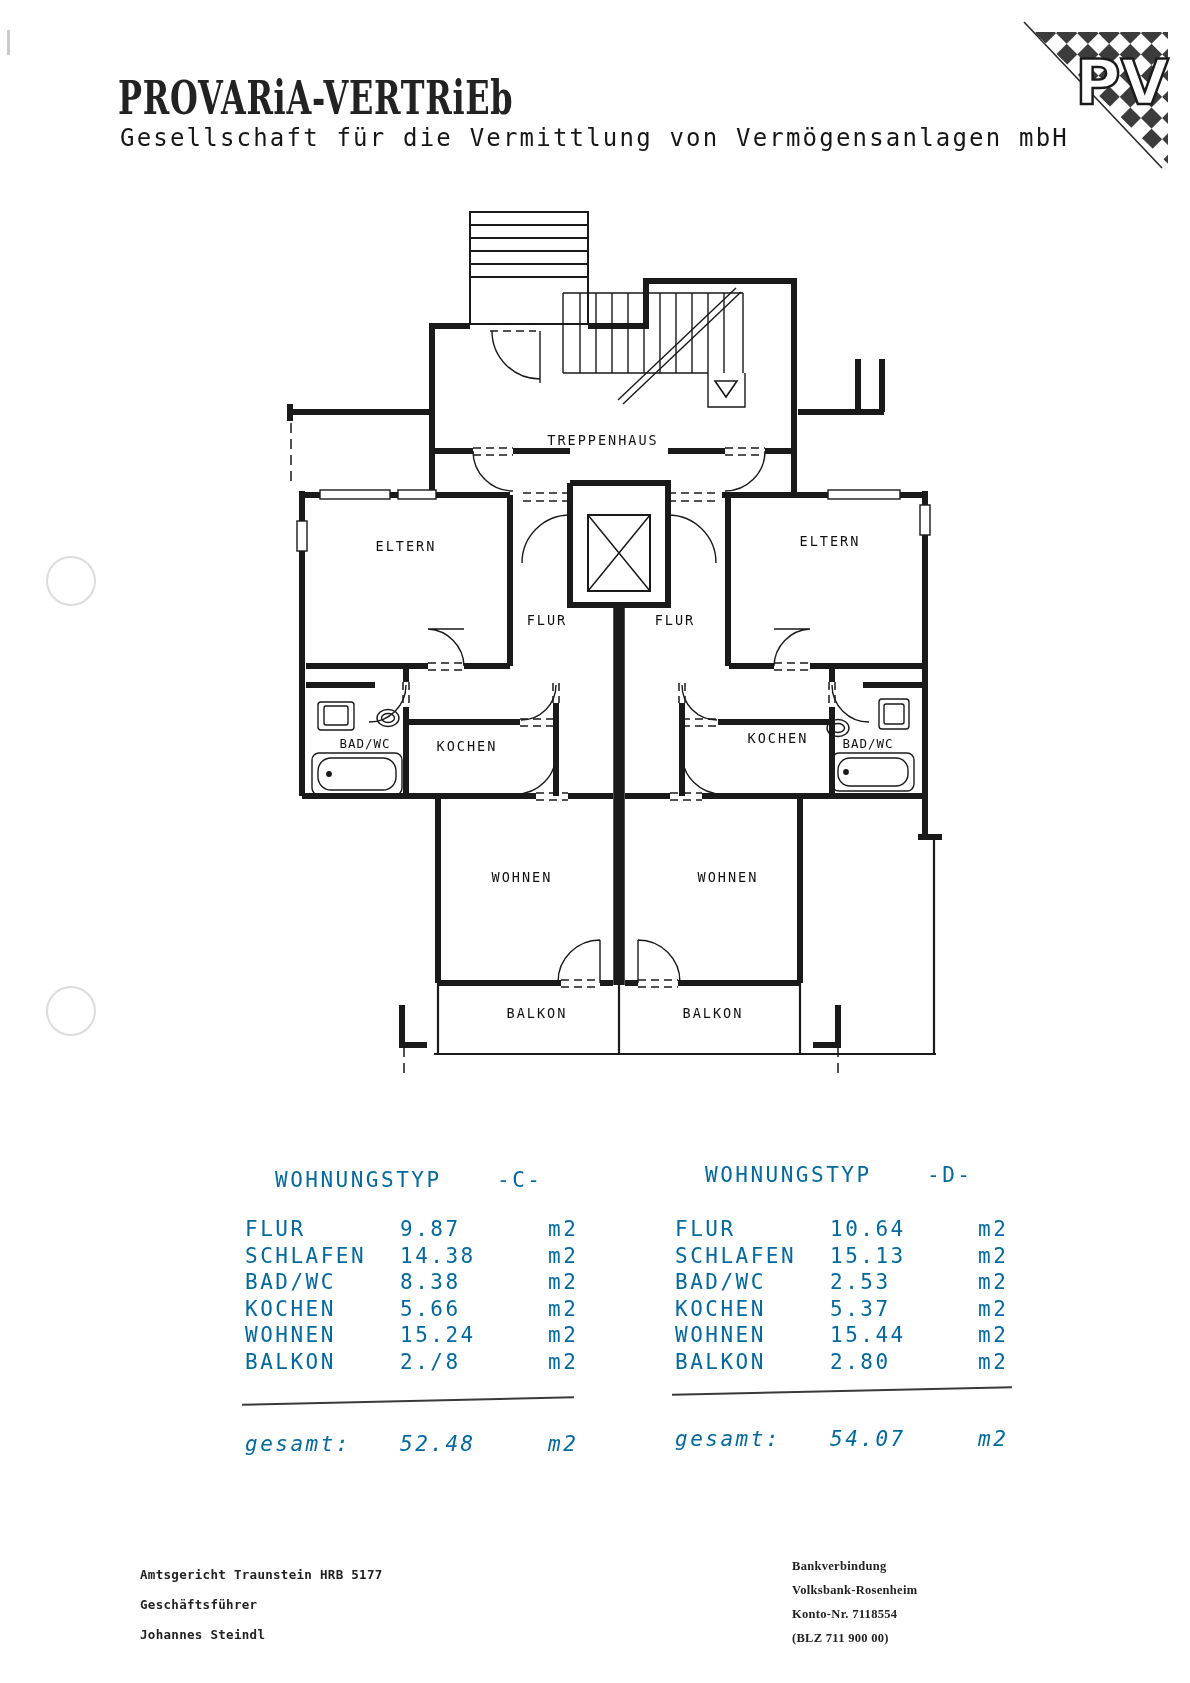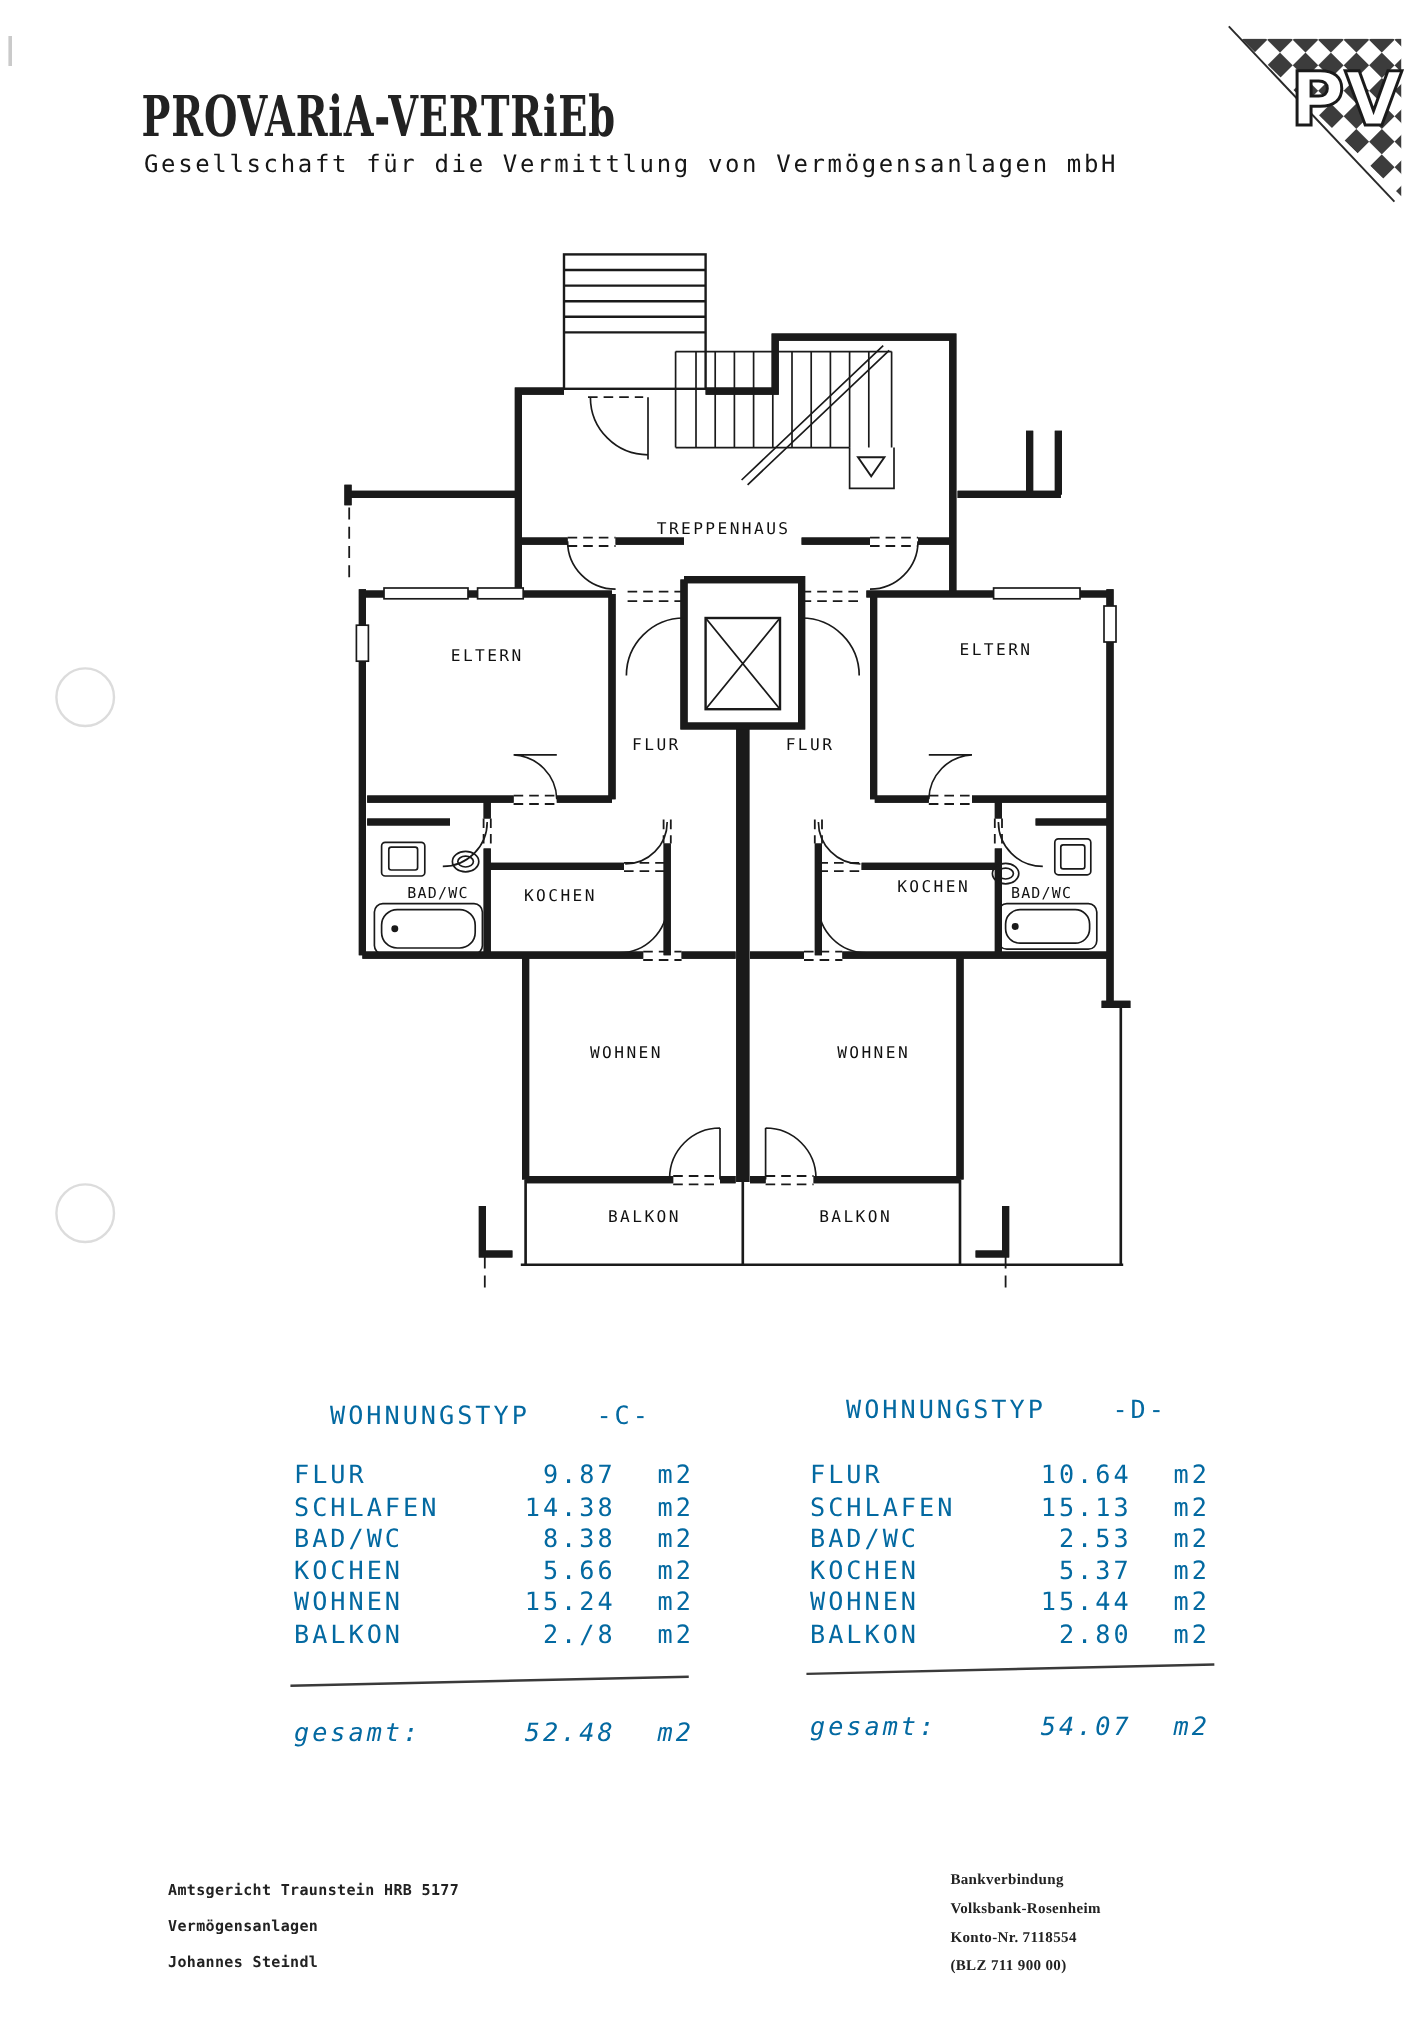--- a/index.html
+++ b/index.html
@@ -4,38 +4,38 @@
 <style>
   html,body{margin:0;padding:0;background:#ffffff;}
   body{width:1190px;height:1683px;position:relative;overflow:hidden;
        font-family:"DejaVu Sans Mono", monospace;color:#1c1c1c;}
   .abs{position:absolute;}
 
   
   .logo{left:118px;top:70px;font-family:"DejaVu Serif", serif;font-weight:bold;
         font-size:47px;color:#222;transform:scaleX(0.68);transform-origin:left top;
         letter-spacing:1px;white-space:nowrap;}
-  .subtitle{left:120px;top:124px;font-size:20px;letter-spacing:2.2px;color:#161616;white-space:nowrap;}
+  .subtitle{left:120px;top:124px;font-size:24px;letter-spacing:2.2px;color:#161616;white-space:nowrap;}
 
   
   .corner{left:950px;top:12px;}
 
   
   .plan{left:268px;top:185px;}
   .plan svg text{font-family:"DejaVu Sans Mono", monospace;font-size:13.5px;letter-spacing:2px;fill:#111;}
 
   
   .area-table{width:370px;height:320px;font-size:21px;letter-spacing:2.5px;color:#0369a1;}
   .t-head{position:absolute;top:0;left:0;width:100%;height:24px;}
   .t-title{margin-left:45px;}
   .t-code{position:absolute;left:267px;top:0;}
   .t-rows{position:absolute;left:0;width:100%;}
   .t-row{position:relative;height:26.5px;}
   .t-label{position:absolute;left:15px;}
-  .t-val{position:absolute;left:158px;width:125px;text-align:right;}
+  .t-val{position:absolute;left:170px;width:125px;text-align:left;}
   .t-unit{position:absolute;left:318px;}
   .t-rule{position:absolute;left:12px;width:332px;border-top:2px solid #3a3a3a;transform:rotate(-1.3deg);}
   .t-total{position:absolute;left:0;width:100%;height:28px;font-style:italic;}
 
   
   .foot{font-size:12.5px;font-weight:bold;letter-spacing:0.3px;color:#222;}
   .foot div{white-space:nowrap;}
   .foot-left{left:140px;top:1560px;line-height:30px;}
   .foot-right{left:792px;top:1554px;line-height:24px;font-family:Liberation Serif, serif;}
 
@@ -280,21 +280,21 @@
   <div class="t-rule" style="top:227px;width:340px;"></div>
   <div class="t-total" style="top:264px;">
     <span class="t-label">gesamt:</span>
     <span class="t-val">54.07</span>
     <span class="t-unit">m2</span>
   </div>
 </div>
 
 <div class="abs foot foot-left">
   <div>Amtsgericht Traunstein HRB 5177</div>
-  <div>Vermögensanlagen</div>
+  <div>Geschäftsführer</div>
   <div>Johannes Steindl</div>
 </div>
 <div class="abs foot foot-right">
   <div>Bankverbindung</div>
   <div>Volksbank-Rosenheim</div>
   <div>Konto-Nr. 7118554</div>
   <div>(BLZ 711 900 00)</div>
 </div>
 
 </body></html>

